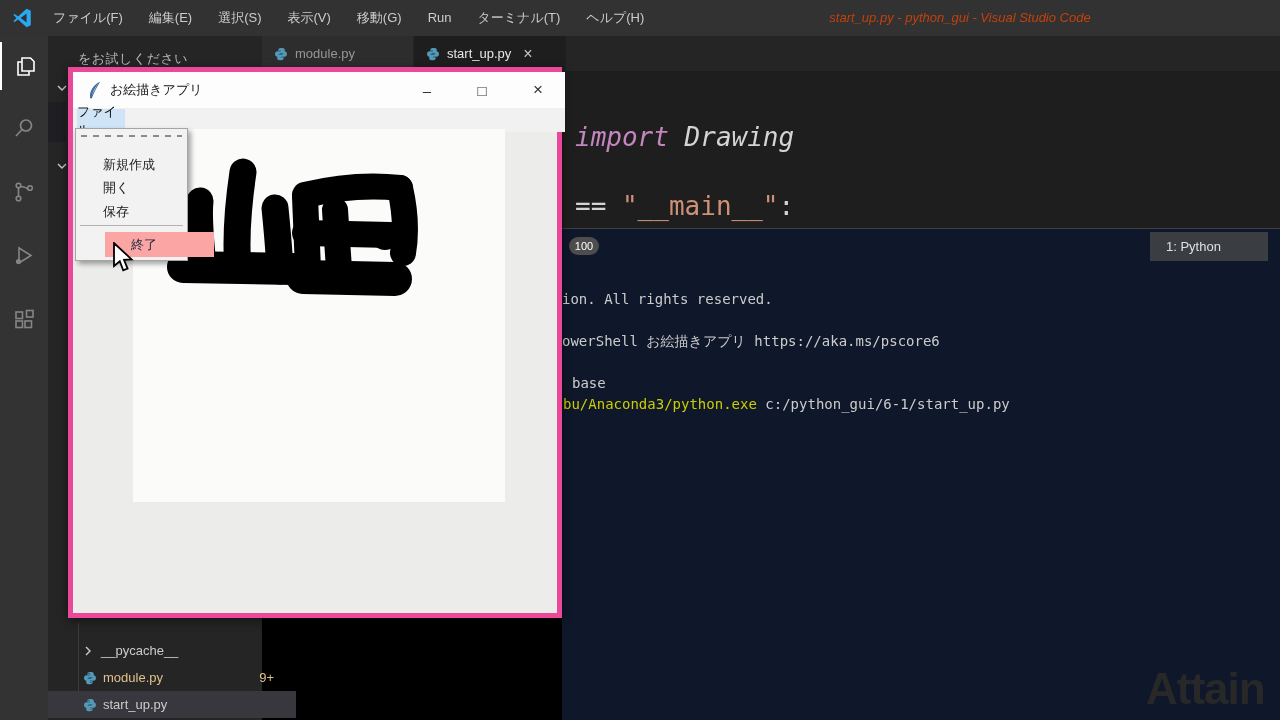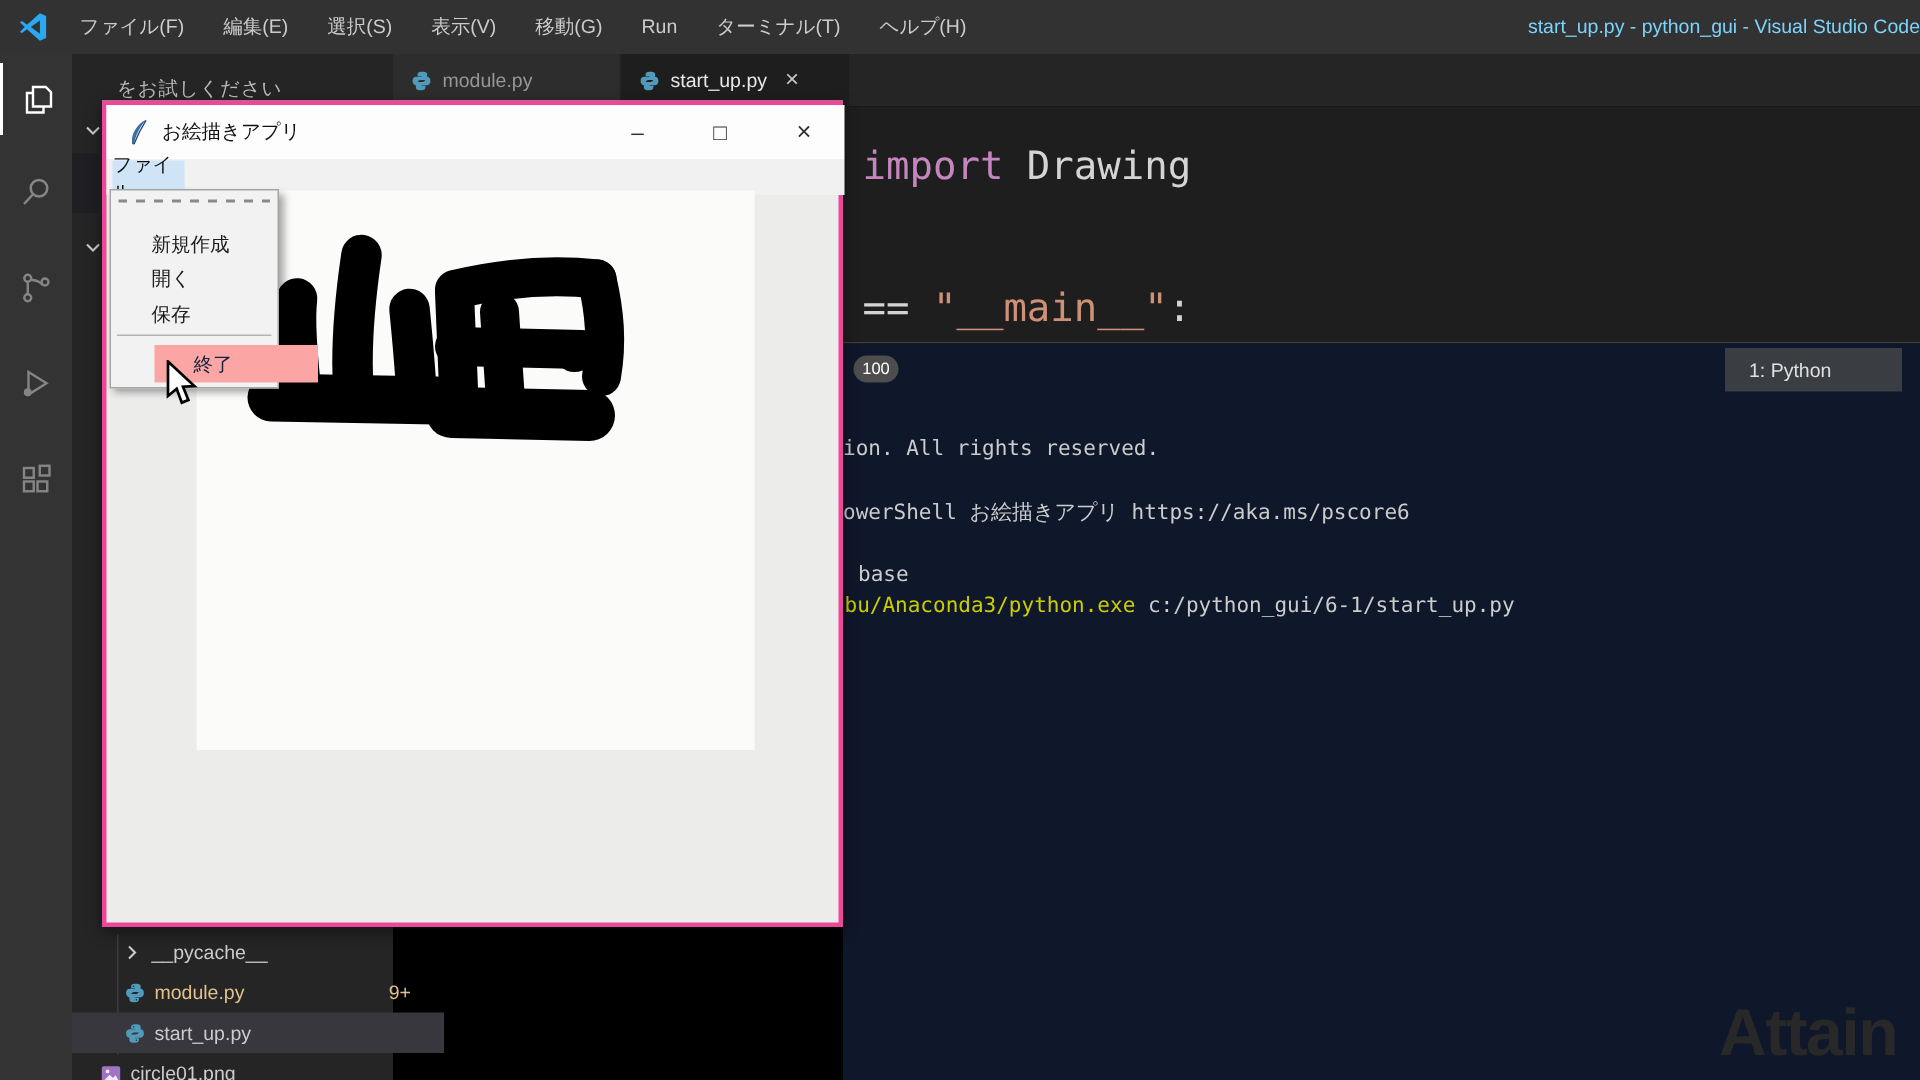--- a/index.html
+++ b/index.html
@@ -2,30 +2,30 @@
 <html><head>
 <meta charset="utf-8">
 <style>
   html,body{margin:0;padding:0;background:#000;}
   body{width:1280px;height:720px;overflow:hidden;position:relative;
        font-family:"Liberation Sans", sans-serif; -webkit-font-smoothing:antialiased;}
   .abs{position:absolute;}
   
   #titlebar{left:0;top:0;width:1280px;height:36px;background:#323233;display:flex;align-items:center;}
   .vsmenu{color:#cccccc;font-size:13px;padding:0 13px;line-height:36px;cursor:default;}
-  #vstitle{left:640px;top:0;width:640px;height:36px;line-height:36px;text-align:right;
-           color:#7dd3fc;font-size:13px;}
+  #vstitle{left:640px;top:0;width:640px;height:36px;line-height:36px;text-align:center;
+           color:#c2410c;font-size:13px;font-style:italic;}
   #activitybar{left:0;top:36px;width:48px;height:684px;background:#333333;}
   .act-item{position:absolute;left:0;width:48px;height:48px;display:flex;align-items:center;justify-content:center;}
   .act-active{border-left:2px solid #ffffff;}
   #sidebar{left:48px;top:36px;width:214px;height:684px;background:#252526;}
   #explorer-title{left:30px;top:14px;color:#bbbbbb;font-size:13px;letter-spacing:.5px;}
   .side-chevron{position:absolute;left:8px;}
   #openeditors-block{left:0;top:66px;width:18px;height:40px;background:#1f1f23;}
-  .filerow{position:absolute;left:0;width:214px;height:27px;display:flex;align-items:center;color:#cccccc;font-size:13px;}
+  .filerow{position:absolute;left:0;width:214px;height:27px;display:flex;align-items:center;color:#cccccc;font-size:13px;margin-top:16px;}
   .filerow .ic{display:inline-flex;width:16px;justify-content:center;margin-right:5px;}
   .selrow{background:#37373d;}
   .mod-yellow{color:#e2c08d;}
   #indent-guide{left:30px;top:587px;width:1px;height:80px;background:#3c3c3c;}
   
   #tabstrip{left:262px;top:36px;width:1018px;height:35px;background:#252526;display:flex;}
   .tab{height:35px;display:flex;align-items:center;padding:0 12px;font-size:13px;}
   .tab .ic{margin-right:7px;display:inline-flex;}
   #tab-module{width:127px;background:#2d2d2d;color:#969696;border-right:1px solid #252526;}
   #tab-startup{width:128px;background:#1e1e1e;color:#e7e7e7;}
@@ -36,21 +36,21 @@
   #panel-sep{left:562px;top:228px;width:718px;height:1px;background:#404040;}
   #panel{left:562px;top:229px;width:718px;height:491px;background:#0f172a;}
   #problems-badge{left:7px;top:8px;min-width:30px;height:18px;background:#4d4d4d;border-radius:9px;
                   color:#ffffff;font-size:11px;display:flex;align-items:center;justify-content:center;}
   #shell-select{left:588px;top:3px;width:118px;height:29px;background:#3a3d41;color:#e0e0e0;
                 font-size:13px;display:flex;align-items:center;padding-left:16px;box-sizing:border-box;}
   .termline{position:absolute;font-family:"DejaVu Sans Mono", monospace;font-size:14px;color:#cccccc;white-space:pre;}
   .t-yellow{color:#cdcd00;}
   #watermark{left:1146px;top:664px;font-size:44px;font-weight:800;color:#282828;letter-spacing:-1px;font-style:normal;}
   
-  #appwin{left:68px;top:67px;width:494px;height:551px;background:#ececea;border:3px solid #ec4899;
+  #appwin{left:68px;top:67px;width:494px;height:551px;background:#ececea;border:5px solid #ec4899;
           box-sizing:border-box;box-shadow:0 3px 10px rgba(0,0,0,.45);}
   #app-titlebar{left:0;top:0;width:492px;height:36px;background:#fdfdfd;display:flex;align-items:center;}
   #app-title{color:#111;font-size:13px;margin-left:8px;}
   .winbtn{position:absolute;top:0;width:46px;height:36px;display:flex;align-items:center;justify-content:center;
           color:#333;font-size:15px;cursor:pointer;}
   #app-menubar{left:0;top:36px;width:492px;height:24px;background:#f1f1f1;}
   #menu-file{position:absolute;left:4px;top:1px;width:48px;height:23px;background:#cfe4f7;
              color:#111;font-size:13px;display:flex;align-items:center;justify-content:center;cursor:pointer;}
   #canvas{left:60px;top:57px;width:372px;height:373px;background:#fbfbf9;}
   
@@ -196,21 +196,21 @@
           <path fill="#519aba" d="M7.9 1c-1.9 0-2.9.8-2.9 2v1.3h3v.5H3.9C2.3 4.8 1.2 6 1.2 8s1.1 3.2 2.7 3.2h1.2V9.6c0-1.3 1-2.3 2.3-2.3h2.9c1.1 0 2-.9 2-2V3c0-1.2-1-2-2.9-2z"></path>
           <path fill="#519aba" d="M8.1 15c1.9 0 2.9-.8 2.9-2v-1.3H8v-.5h4.1c1.6 0 2.7-1.2 2.7-3.2S13.7 4.8 12.1 4.8h-1.2v1.6c0 1.3-1 2.3-2.3 2.3H5.7c-1.1 0-2 .9-2 2V13c0 1.2 1 2 2.9 2z"></path>
         </svg>
     </span>
     <span>start_up.py</span>
     <span class="tab-close">×</span>
   </div>
 </div>
 
 <div class="abs" id="editor">
-  <div class="codeline" style="left:13px;top:25px;"><span class="c-kw">import</span><span class="c-plain"> Drawing</span></div>
+  <div class="codeline" style="left:13px;top:51px;font-style:italic;"><span class="c-kw">import</span><span class="c-plain"> Drawing</span></div>
   <div class="codeline" style="left:13px;top:120px;"><span class="c-plain">== </span><span class="c-str">"__main__"</span><span class="c-plain">:</span></div>
 </div>
 
 <div class="abs" id="panel-sep"></div>
 <div class="abs" id="panel">
   <div class="abs" id="problems-badge">100</div>
   <div class="abs" id="shell-select">1: Python</div>
   <div class="termline" style="left:0;top:62px;">ion. All rights reserved.</div>
   <div class="termline" style="left:0;top:104px;">owerShell お絵描きアプリ https://aka.ms/pscore6</div>
   <div class="termline" style="left:10px;top:146px;">base</div>

